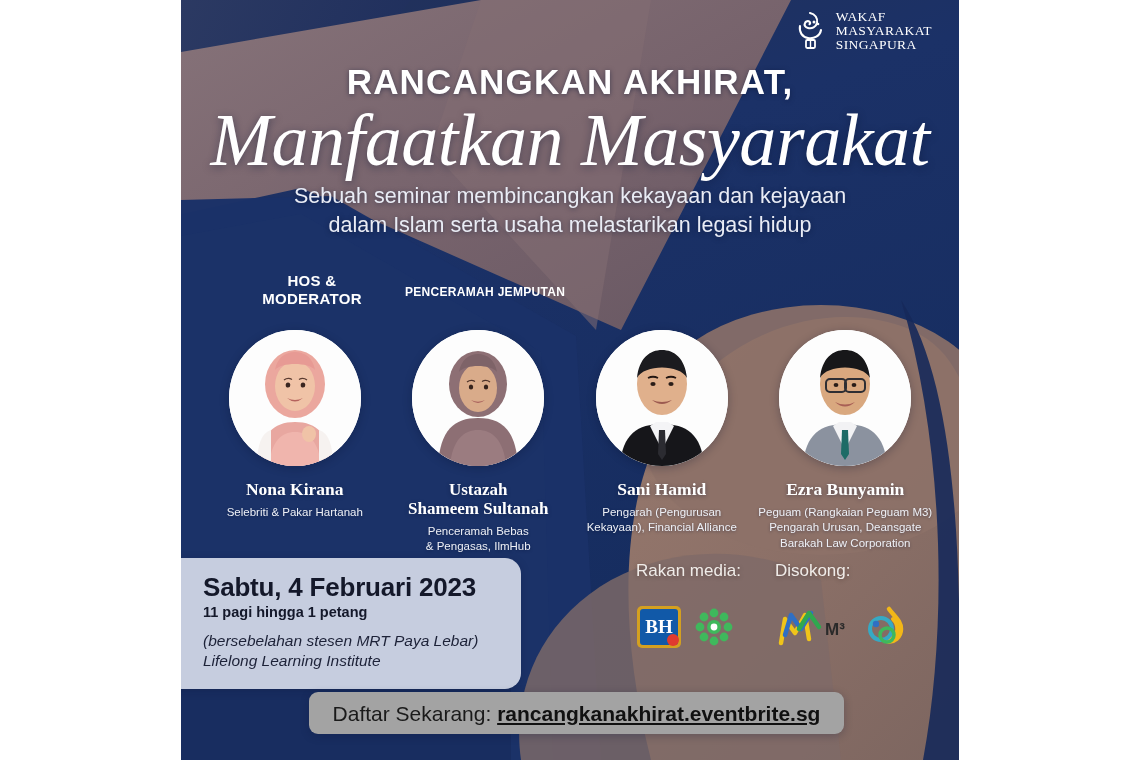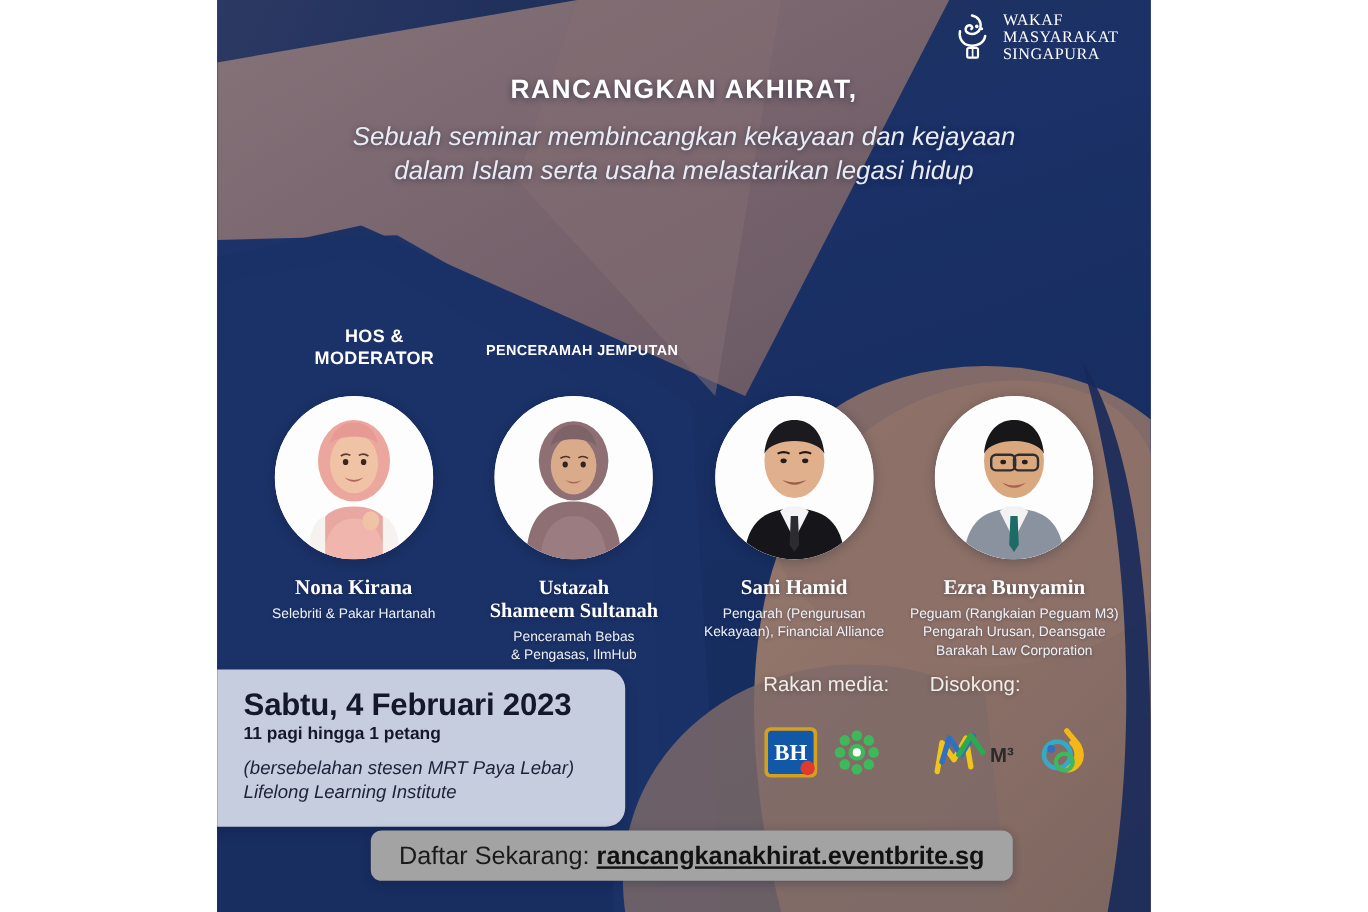--- a/index.html
+++ b/index.html
@@ -57,42 +57,41 @@
   
   .headline-block {
     position: absolute;
     left: 0; right: 0;
     top: 64px;
     text-align: center;
     z-index: 10;
   }
   .kicker {
     color: #ffffff;
-    font-size: 22px;
+    font-size: 35px;
     font-weight: bold;
     letter-spacing: 1.2px;
     line-height: 1;
     text-shadow: 0 1px 5px rgba(10,20,50,0.5);
   }
   .script-title {
     color: #ffffff;
     font-family: "Liberation Serif", serif;
     font-style: italic;
     font-size: 74px;
     line-height: 1.02;
     margin-top: 4px;
     letter-spacing: -0.5px;
     text-shadow: 0 2px 9px rgba(10,20,50,0.45);
   }
   .subtitle {
     color: #e9ecf5;
-    font-style: italic;
     font-size: 21.5px;
     line-height: 1.32;
-    margin-top: 14px;
+    margin-top: 4px;
     text-shadow: 0 1px 5px rgba(10,20,50,0.5);
   }
 
   
   .role-host {
     position: absolute;
     left: 56px;
     top: 272px;
     width: 150px;
     text-align: center;
@@ -306,20 +305,21 @@
       </span>
       <span class="logo-text">
         <div>WAKAF</div>
         <div>MASYARAKAT</div>
         <div>SINGAPURA</div>
       </span>
     </div>
 
     <div class="headline-block">
       <div class="kicker">RANCANGKAN AKHIRAT,</div>
+      <div class="script-title">Manfaatkan Masyarakat</div>
       <div class="subtitle">
         <div>Sebuah seminar membincangkan kekayaan dan kejayaan</div>
         <div>dalam Islam serta usaha melastarikan legasi hidup</div>
       </div>
     </div>
 
     <div class="role-host">
       <div>HOS &amp;</div>
       <div>MODERATOR</div>
     </div>

